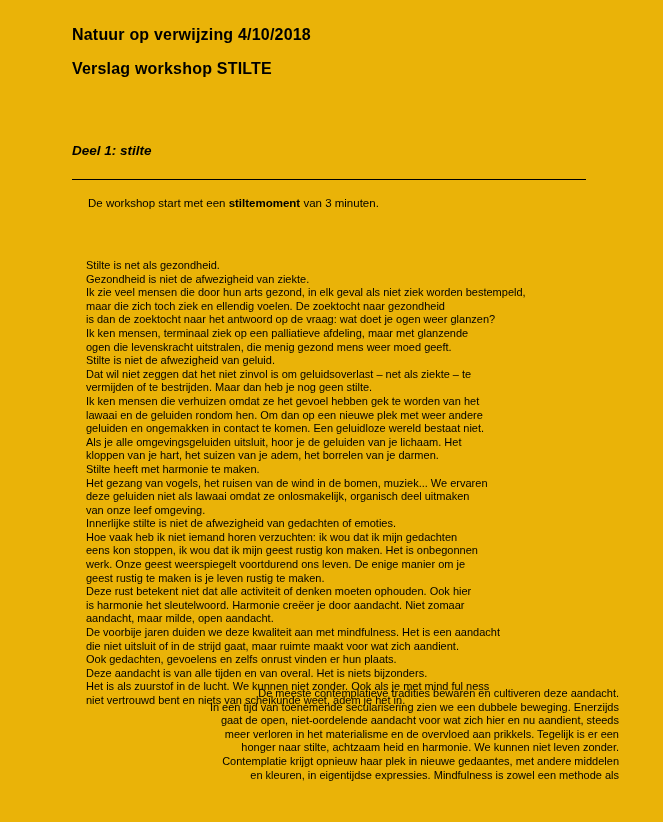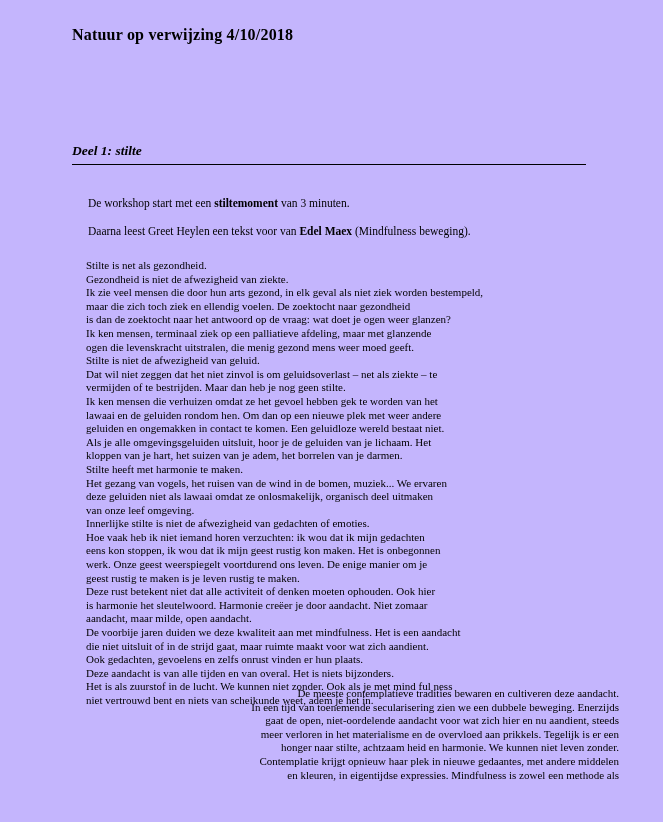--- a/index.html
+++ b/index.html
@@ -4,23 +4,23 @@
 <style>
   html, body {
     margin: 0;
     padding: 0;
     background: #ffffff;
   }
   .page {
     position: relative;
     width: 663px;
     height: 822px;
-    background: #c4b5fd;
+    background: #eab308;
     overflow: hidden;
-    font-family: Liberation Serif, serif;
+    font-family: Liberation Sans, sans-serif;
     color: #000000;
   }
   .doc-title {
     position: absolute;
     left: 72px;
     top: 26px;
     margin: 0;
     font-size: 16px;
     font-weight: bold;
     letter-spacing: 0.2px;
@@ -38,21 +38,21 @@
   }
   .section-heading {
     position: absolute;
     left: 72px;
     top: 143px;
     width: 514px;
     margin: 0;
     font-size: 13.5px;
     font-weight: bold;
     font-style: italic;
-    padding-bottom: 5px;
+    padding-bottom: 21px;
     border-bottom: 1.5px solid #000000;
     color: #000000;
   }
   .intro-line {
     position: absolute;
     left: 72px;
     margin: 16px;
     font-size: 11.5px;
     line-height: 14px;
     color: #000000;
@@ -72,28 +72,28 @@
   .body-block-1 { top: 245px; }
   .body-block-2 { top: 673px; text-align: right; }
 </style>
 </head>
 <body>
 
 <div class="page">
 
   <h1 class="doc-title">Natuur op verwijzing 4/10/2018</h1>
 
+  <h2 class="doc-subtitle">Verslag workshop STILTE</h2>
 
   <div class="section-heading">
     <span>Deel 1: stilte</span>
   </div>
 
   <p class="intro-line intro-line-1"><span>De workshop start met een </span><strong>stiltemoment</strong><span> van 3 minuten.</span></p>
 
-  <p class="intro-line intro-line-2"><span>Daarna leest Greet Heylen een tekst voor van </span><strong>Edel Maex</strong><span> (Mindfulness beweging).</span></p>
 
   <div class="body-block body-block-1">Stilte is net als gezondheid.
 Gezondheid is niet de afwezigheid van ziekte.
 Ik zie veel mensen die door hun arts gezond, in elk geval als niet ziek worden bestempeld,
 maar die zich toch ziek en ellendig voelen. De zoektocht naar gezondheid
 is dan de zoektocht naar het antwoord op de vraag: wat doet je ogen weer glanzen?
 Ik ken mensen, terminaal ziek op een palliatieve afdeling, maar met glanzende
 ogen die levenskracht uitstralen, die menig gezond mens weer moed geeft.
 Stilte is niet de afwezigheid van geluid.
 Dat wil niet zeggen dat het niet zinvol is om geluidsoverlast – net als ziekte – te

